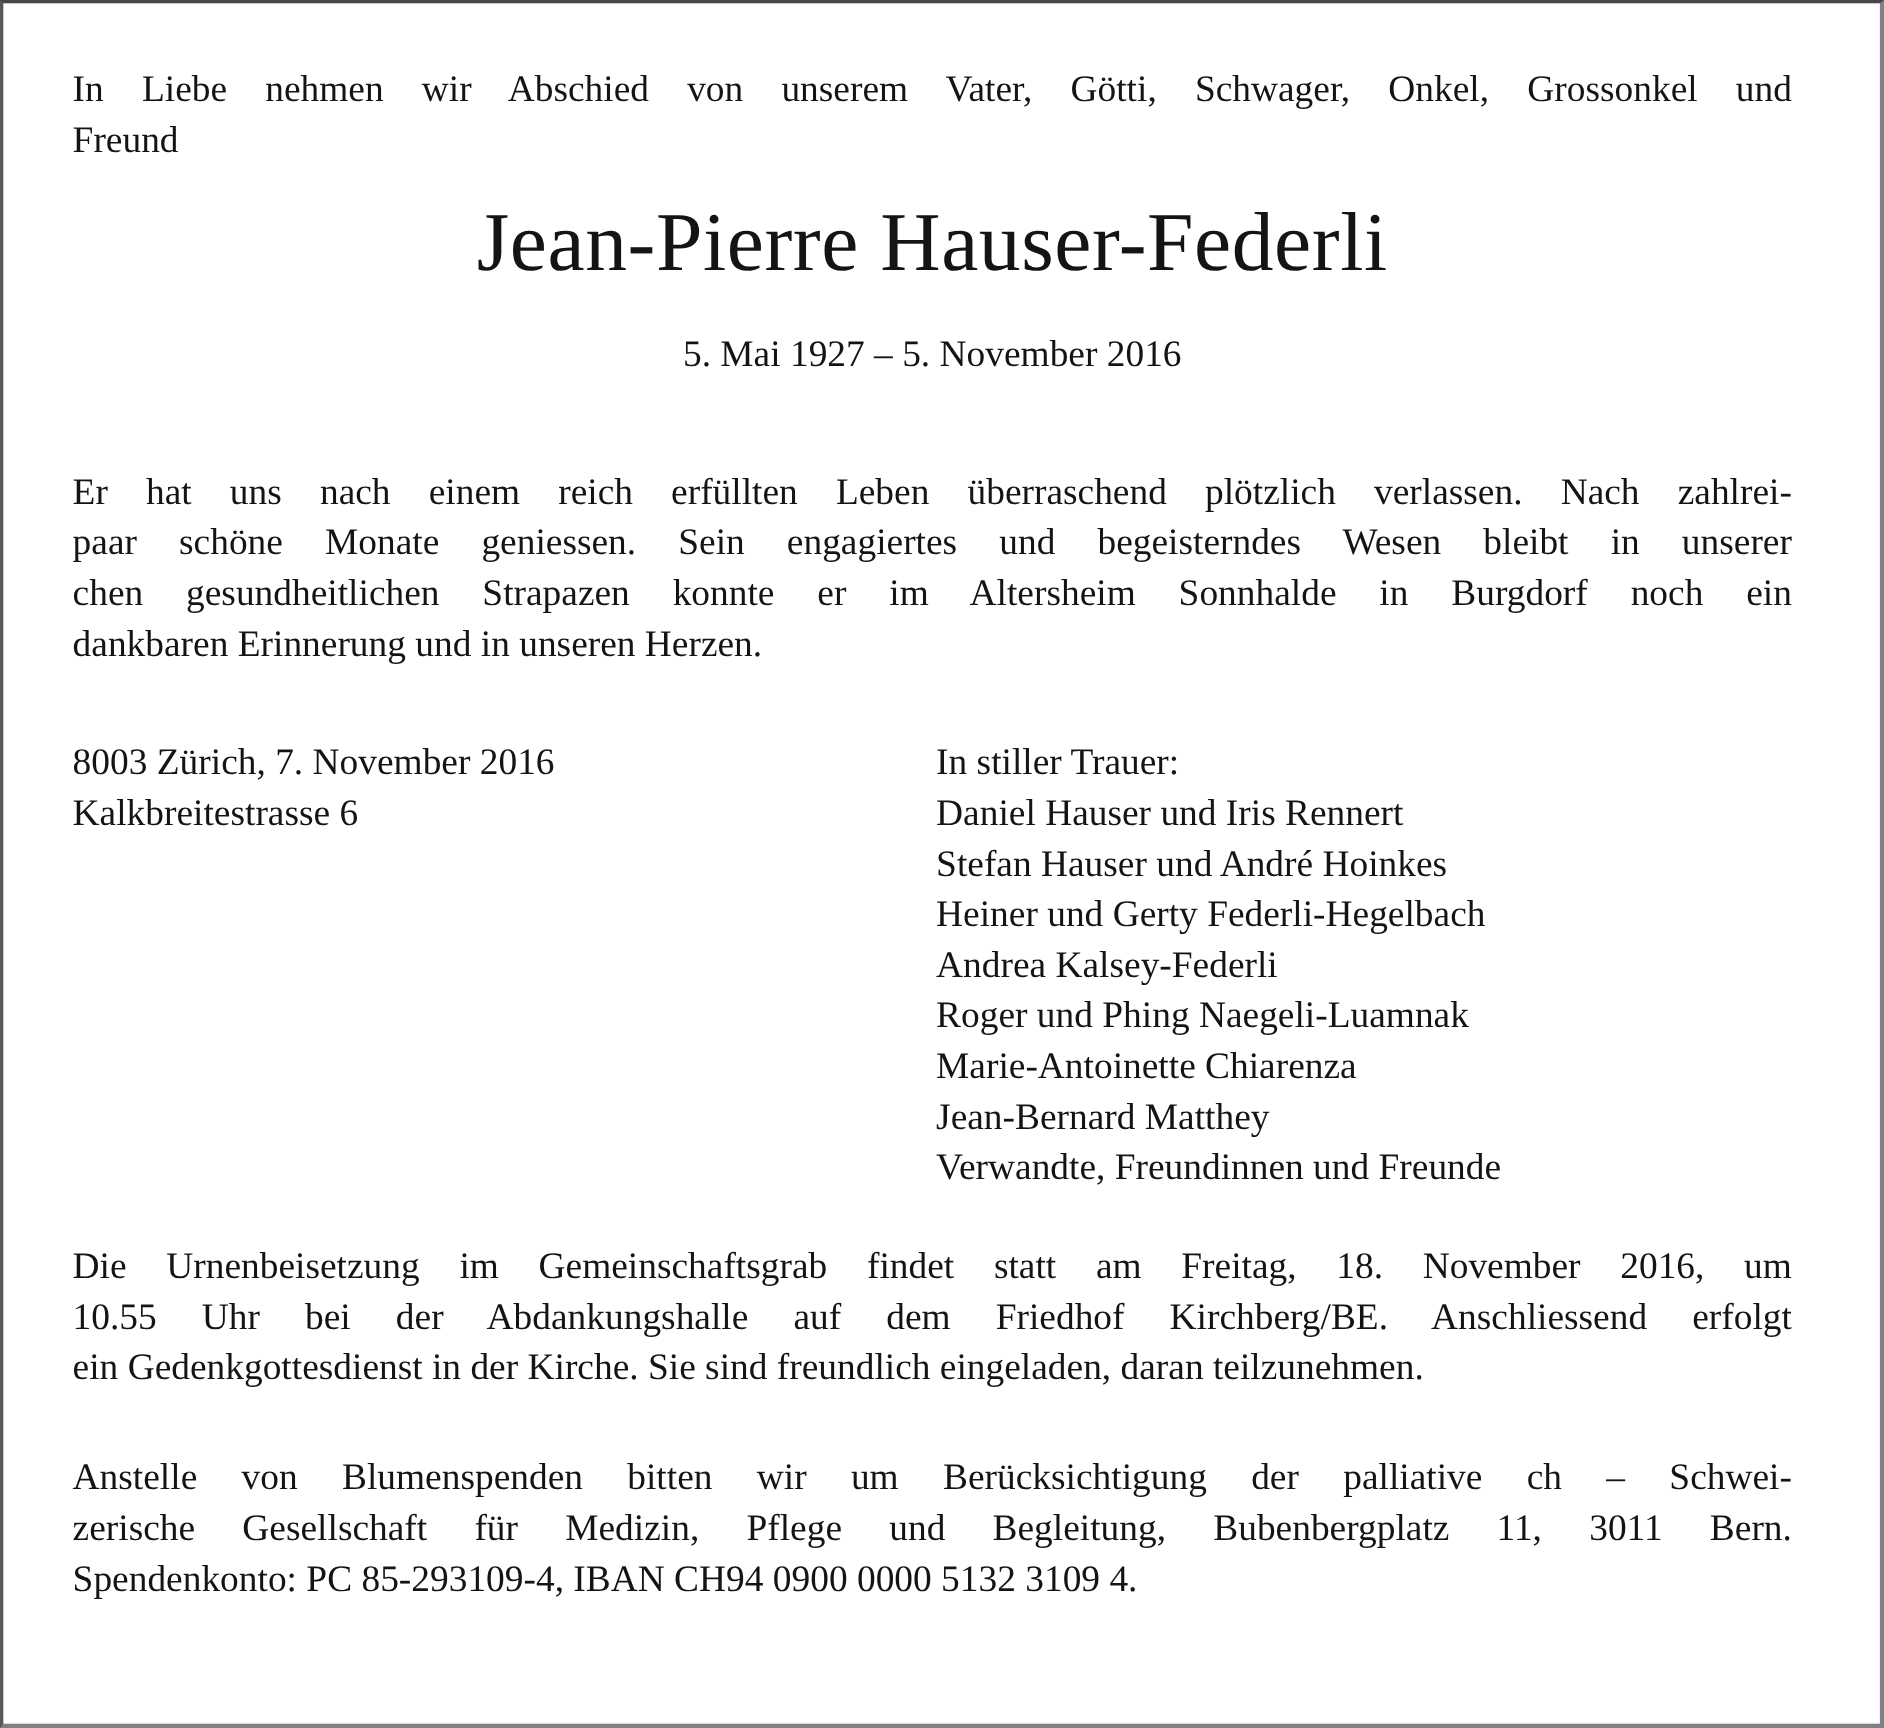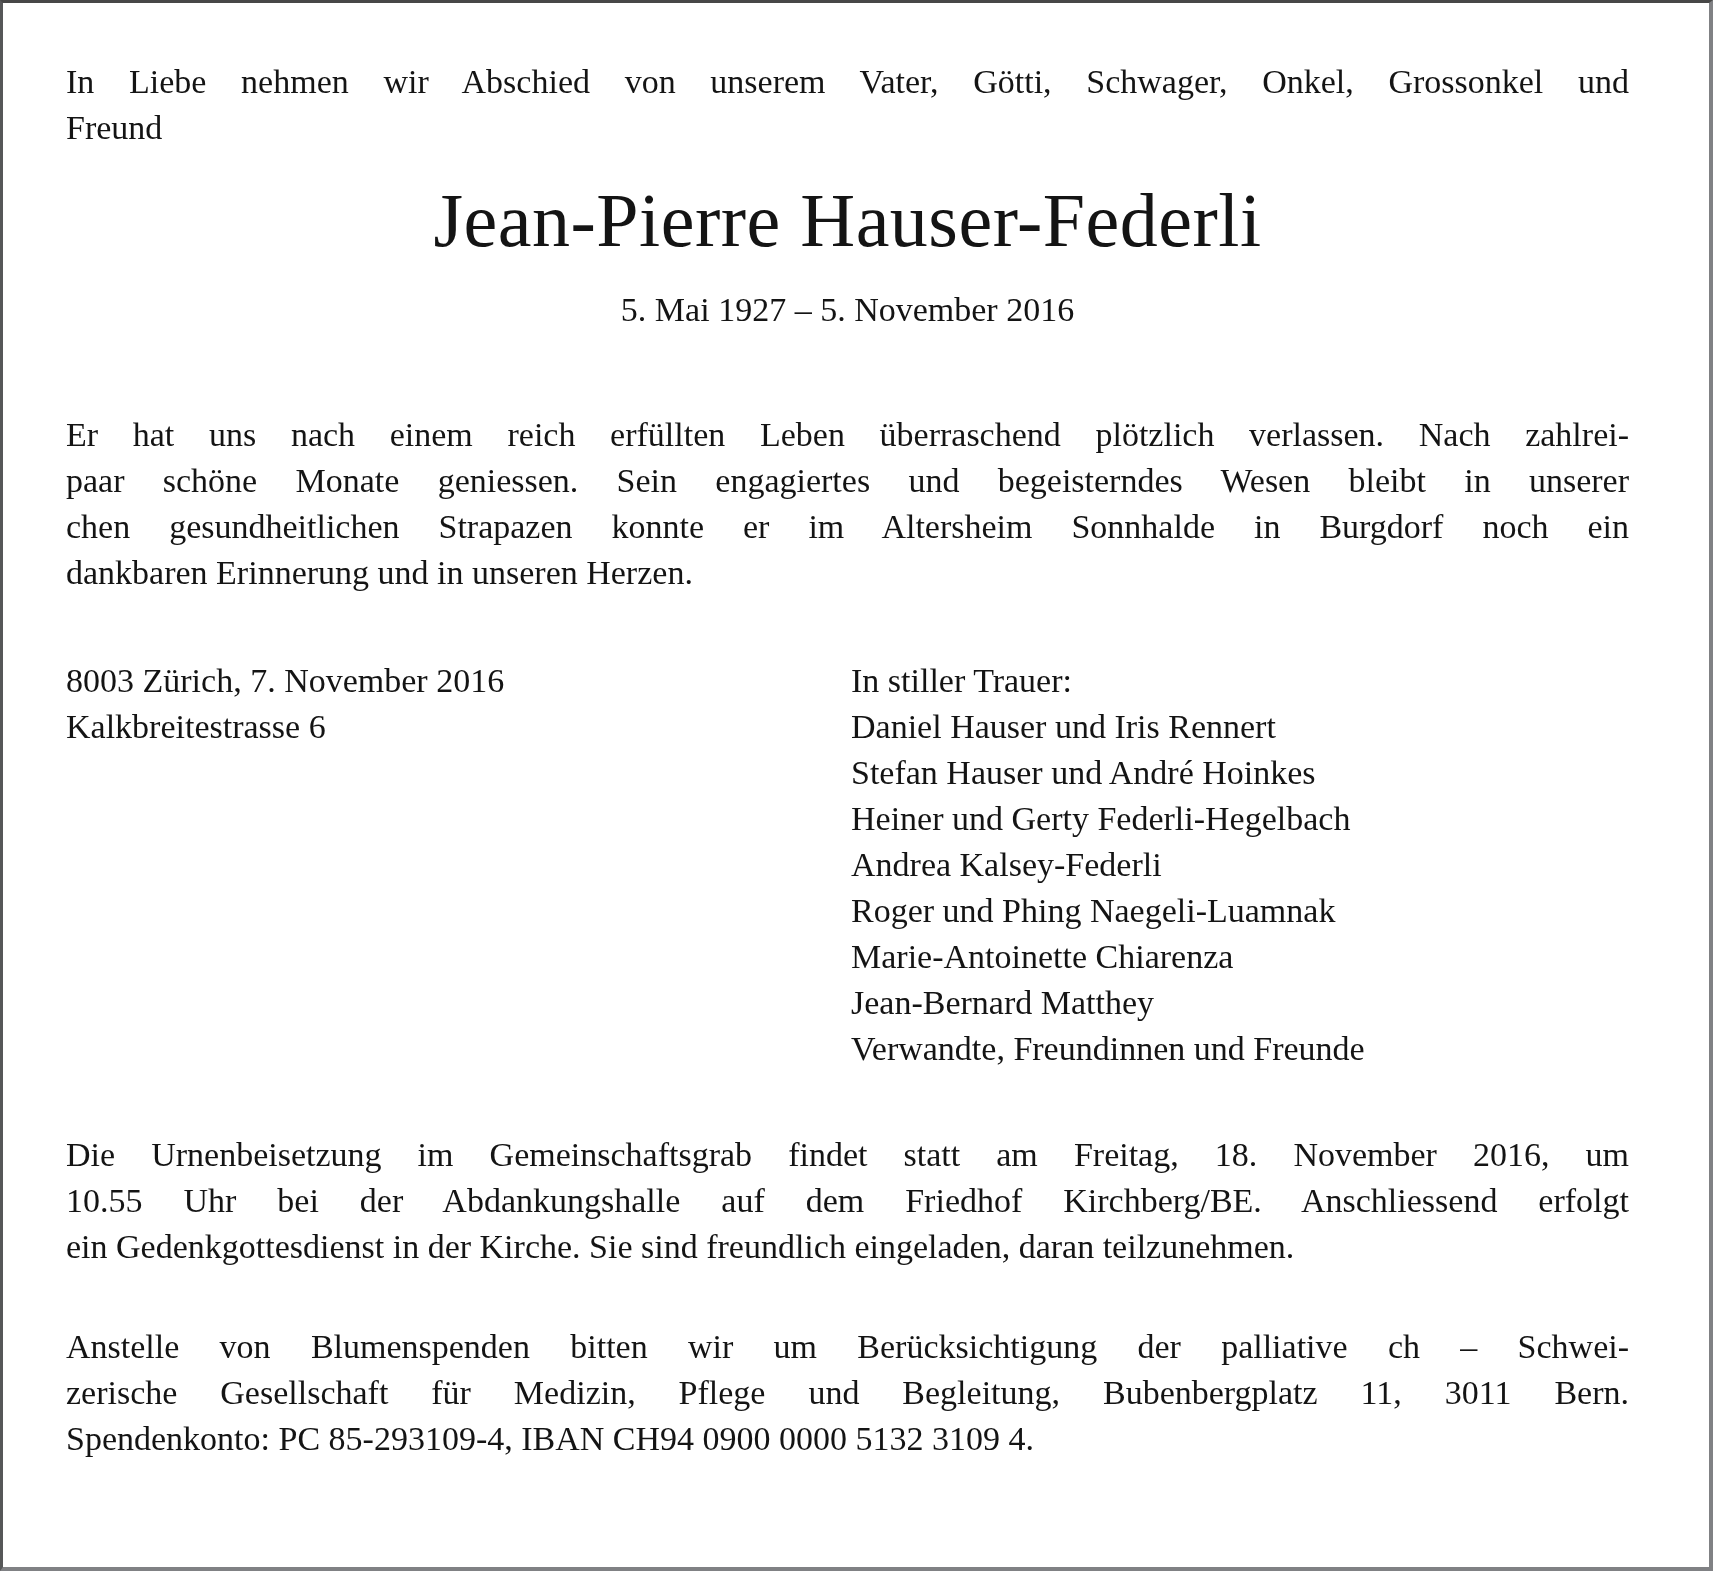--- a/index.html
+++ b/index.html
@@ -39,36 +39,36 @@
   }
   .name {
     margin: 28px 0 4px 0;
     font-size: 76px;
     line-height: 82px;
     font-weight: 400;
     text-align: center;
     letter-spacing: 0.5px;
   }
   .dates {
-    margin-top: 26px;
+    margin-top: 39px;
     text-align: center;
   }
   .obituary { margin-top: 79px; }
   .columns {
     margin-top: 62px;
     display: flex;
     flex-direction: row;
     align-items: flex-start;
   }
   .col-left {
     flex: 0 0 785px;
     width: 785px;
   }
   .col-right { flex: 1 1 auto; }
-  .funeral { margin-top: 60px; }
+  .funeral { margin-top: 44px; }
   .donation { margin-top: 54px; }
 </style>
 </head>
 <body>
 
 <div class="page">
   <div class="content">
 
     <div class="jpara intro">
         <div class="jline">In Liebe nehmen wir Abschied von unserem Vater, Götti, Schwager, Onkel, Grossonkel und</div>

